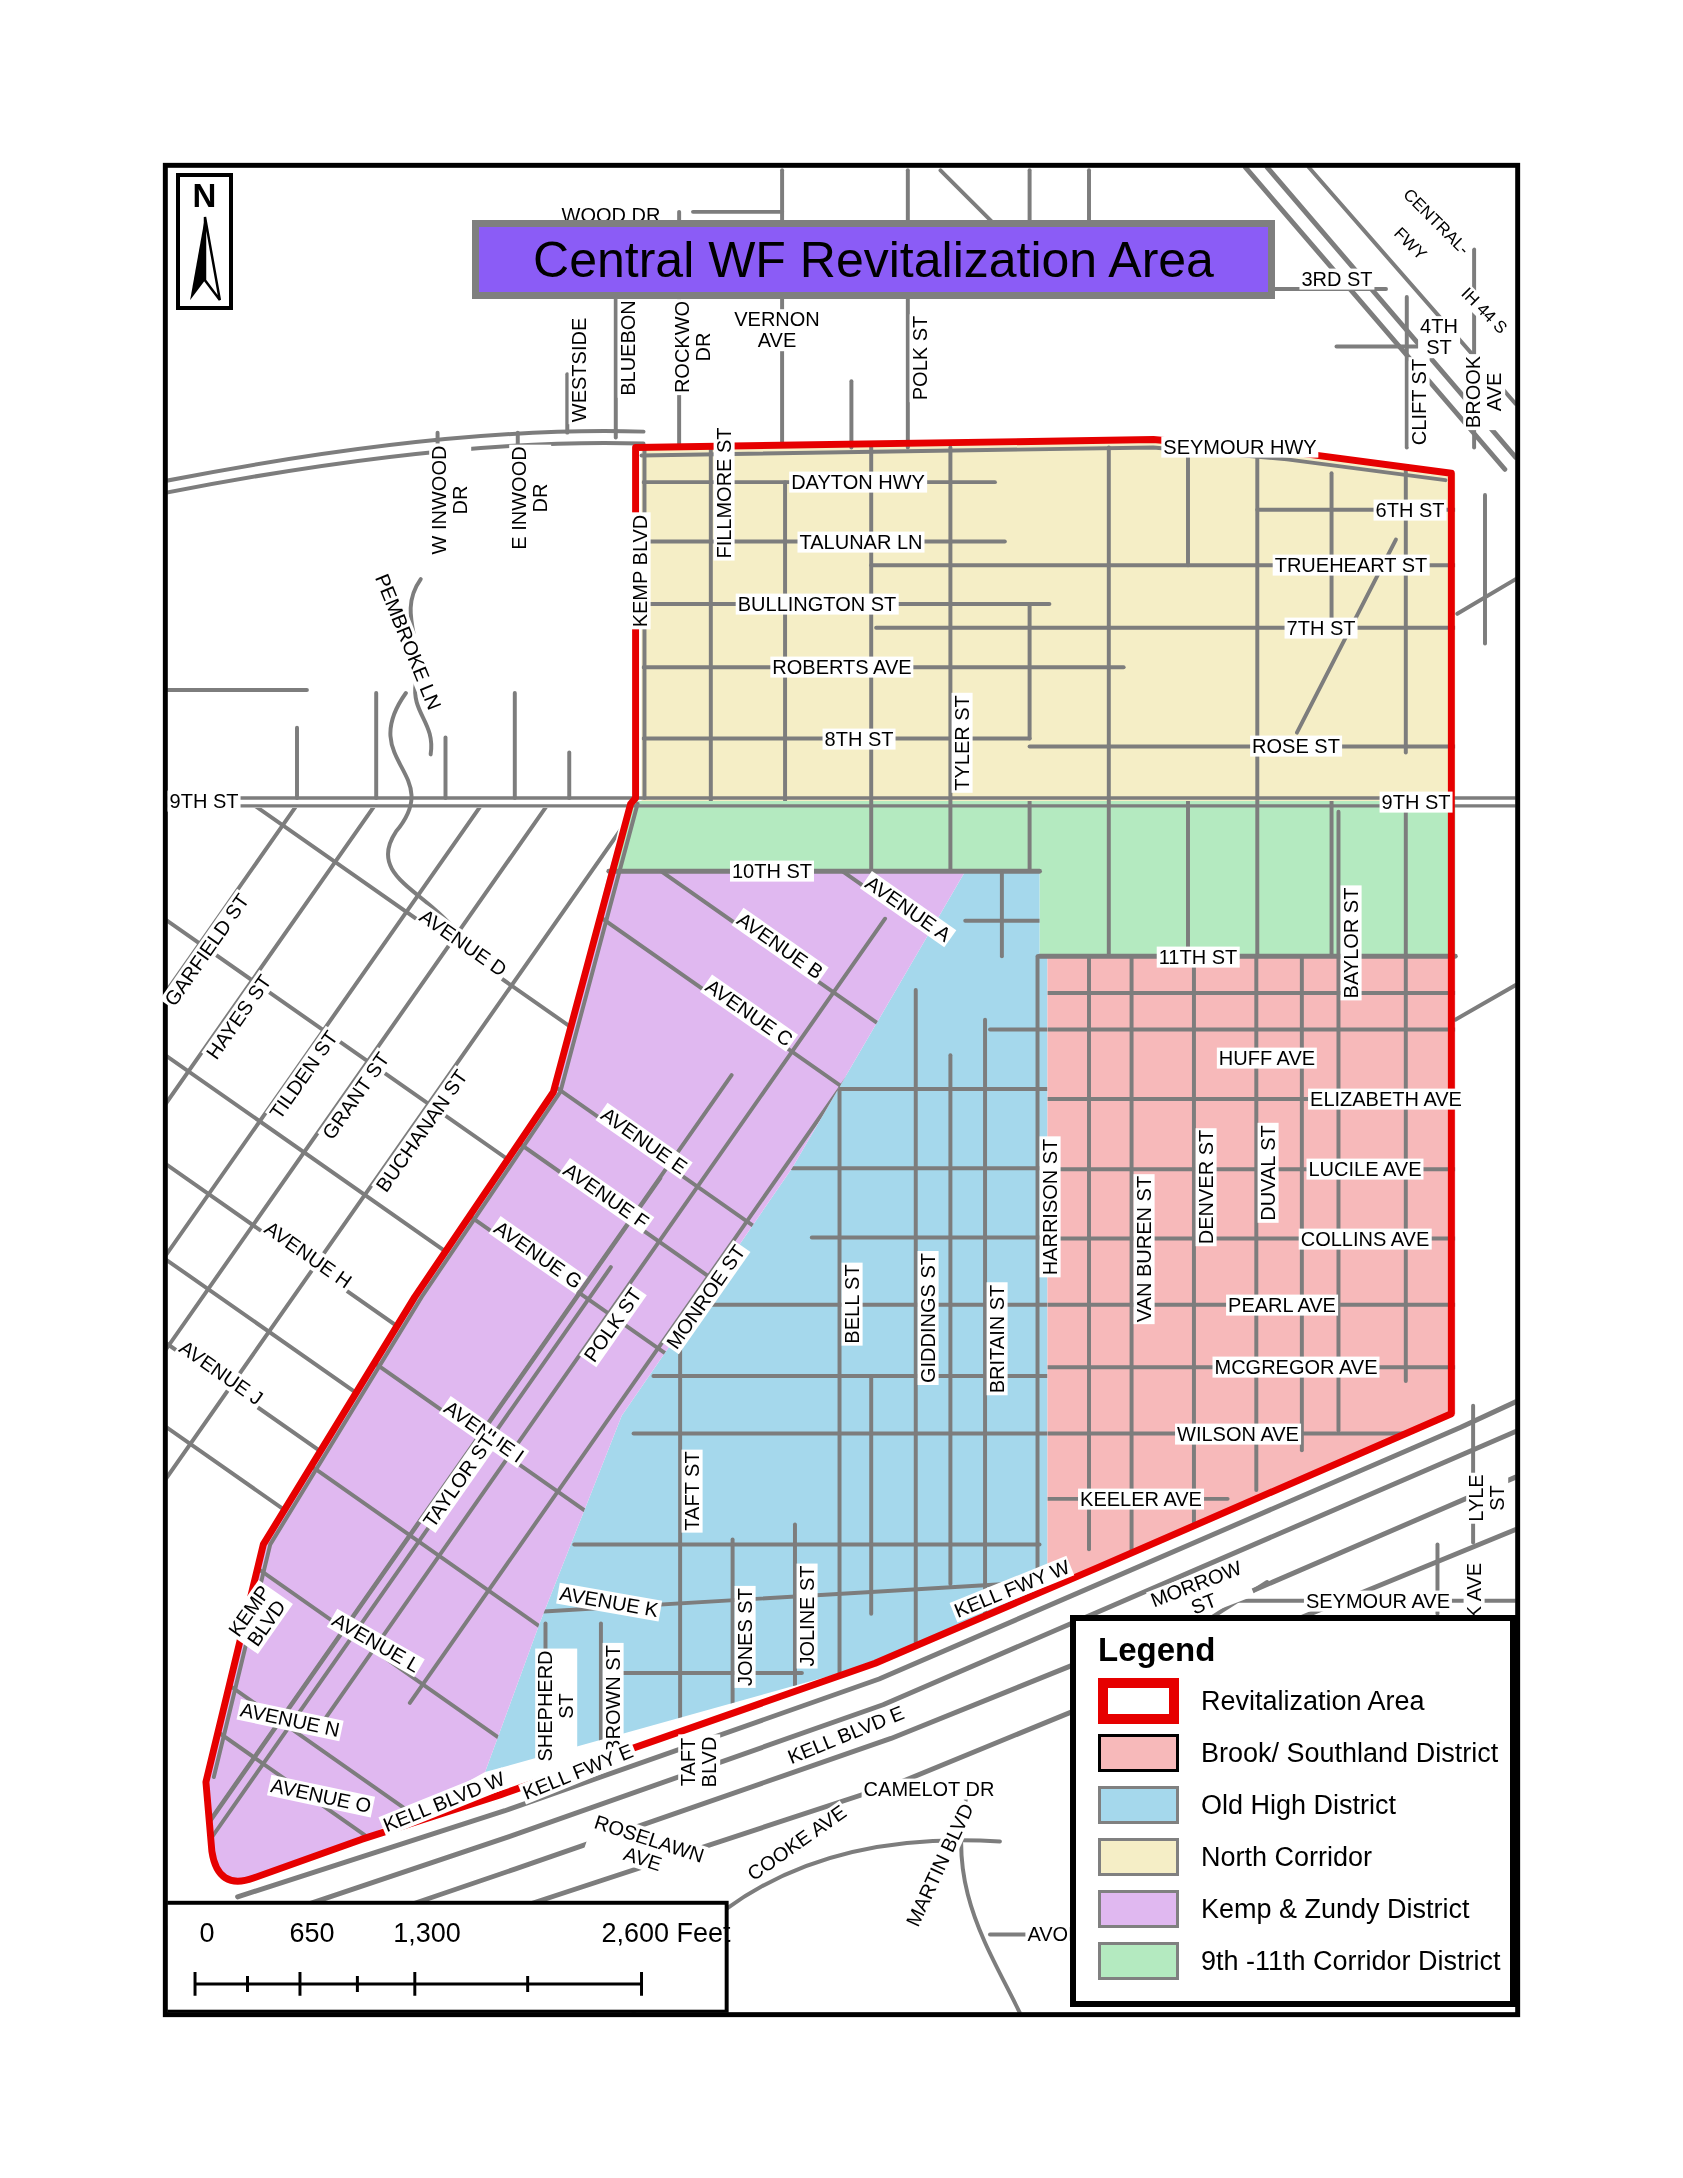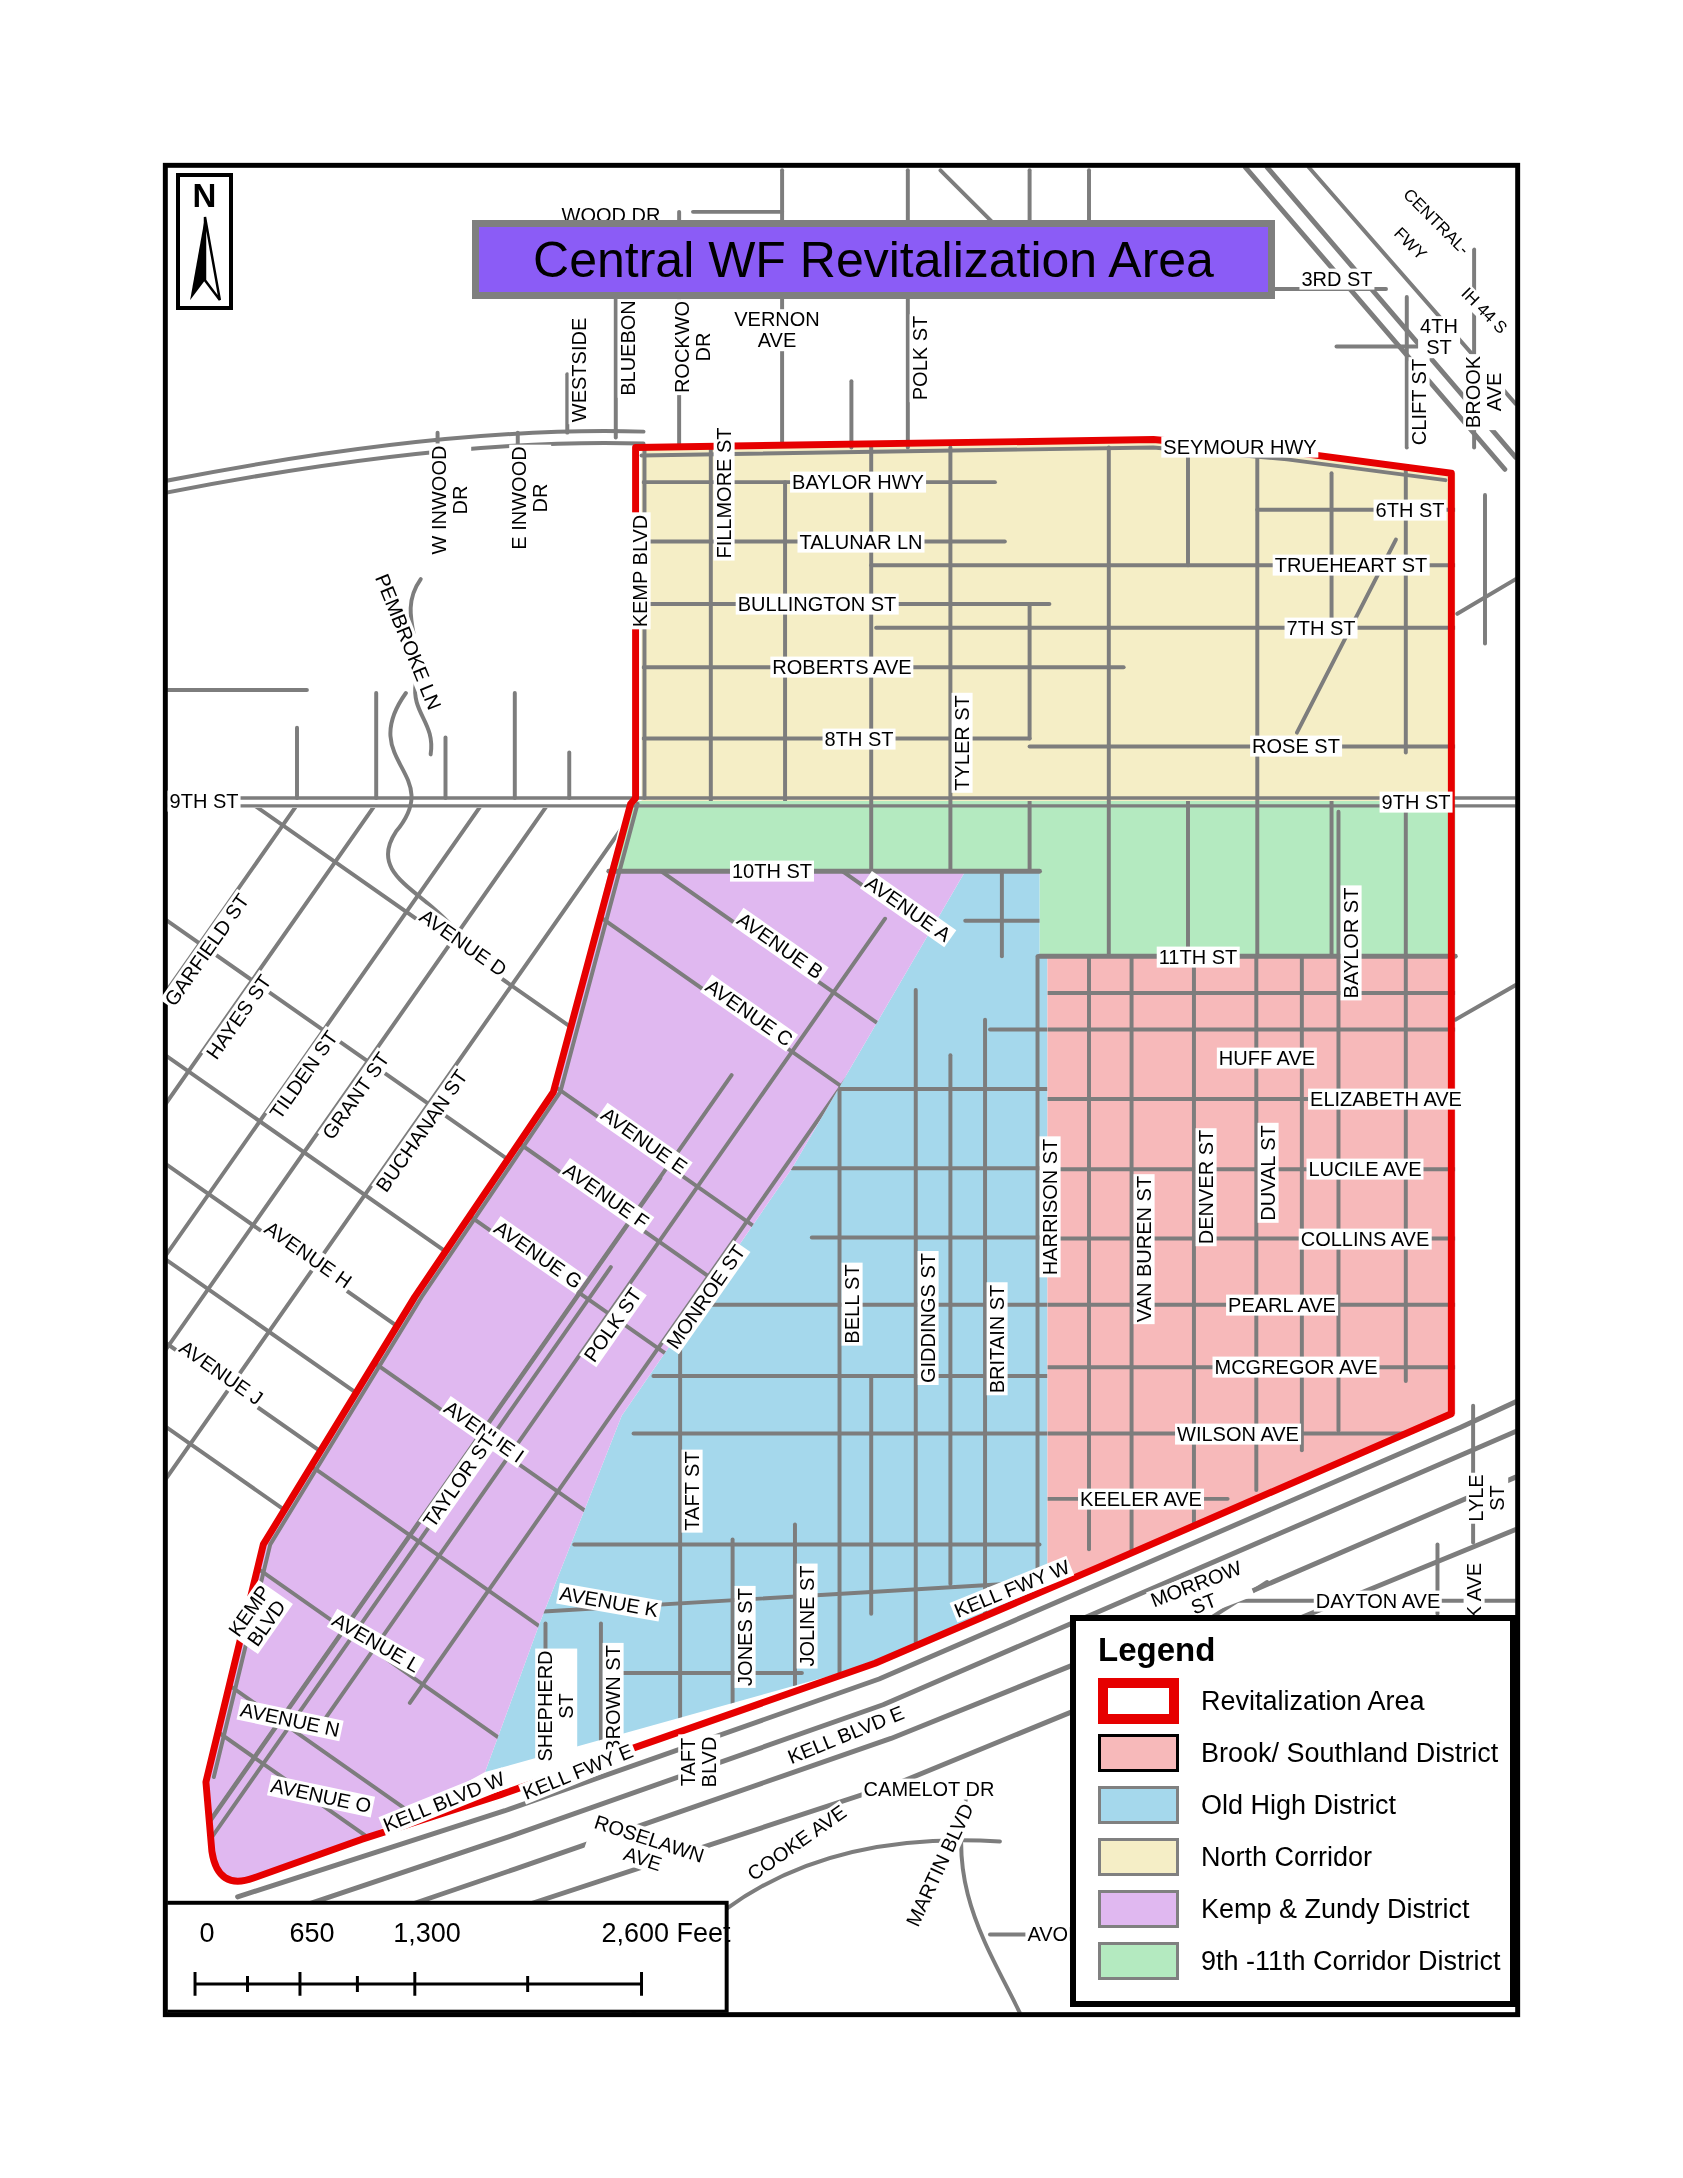--- a/index.html
+++ b/index.html
@@ -273,21 +273,21 @@
       <div class="lbl" style="left: 1325px; top: 279px; transform: translate(-50%, -50%) rotate(0deg);">3RD ST</div>
       <div class="lbl sm" style="left: 1424px; top: 222px; transform: translate(-50%, -50%) rotate(45deg);">CENTRAL-</div>
       <div class="lbl sm" style="left: 1398px; top: 244px; transform: translate(-50%, -50%) rotate(45deg);">FWY</div>
       <div class="lbl sm" style="left: 1472px; top: 311px; transform: translate(-50%, -50%) rotate(45deg);">IH 44 S</div>
       <div class="lbl" style="left: 1427px; top: 337px; transform: translate(-50%, -50%) rotate(0deg);">4TH
 ST</div>
       <div class="lbl" style="left: 1407px; top: 402px; transform: translate(-50%, -50%) rotate(-90deg);">CLIFT ST</div>
       <div class="lbl" style="left: 1472px; top: 392px; transform: translate(-50%, -50%) rotate(-90deg);">BROOK
 AVE</div>
       <div class="lbl" style="left: 1228px; top: 447px; transform: translate(-50%, -50%) rotate(0deg);">SEYMOUR HWY</div>
-      <div class="lbl" style="left: 846px; top: 482px; transform: translate(-50%, -50%) rotate(0deg);">BAYLOR HWY</div>
+      <div class="lbl" style="left: 846px; top: 482px; transform: translate(-50%, -50%) rotate(0deg);">DAYTON HWY</div>
       <div class="lbl" style="left: 849px; top: 542px; transform: translate(-50%, -50%) rotate(0deg);">TALUNAR LN</div>
       <div class="lbl" style="left: 805px; top: 604px; transform: translate(-50%, -50%) rotate(0deg);">BULLINGTON ST</div>
       <div class="lbl" style="left: 830px; top: 667px; transform: translate(-50%, -50%) rotate(0deg);">ROBERTS AVE</div>
       <div class="lbl" style="left: 847px; top: 739px; transform: translate(-50%, -50%) rotate(0deg);">8TH ST</div>
       <div class="lbl" style="left: 712px; top: 493px; transform: translate(-50%, -50%) rotate(-90deg);">FILLMORE ST</div>
       <div class="lbl" style="left: 628px; top: 571px; transform: translate(-50%, -50%) rotate(-90deg);">KEMP BLVD</div>
       <div class="lbl" style="left: 950px; top: 743px; transform: translate(-50%, -50%) rotate(-90deg);">TYLER ST</div>
       <div class="lbl" style="left: 1398px; top: 510px; transform: translate(-50%, -50%) rotate(0deg);">6TH ST</div>
       <div class="lbl" style="left: 1339px; top: 565px; transform: translate(-50%, -50%) rotate(0deg);">TRUEHEART ST</div>
       <div class="lbl" style="left: 1309px; top: 628px; transform: translate(-50%, -50%) rotate(0deg);">7TH ST</div>
@@ -354,21 +354,21 @@
       <div class="lbl" style="left: 687px; top: 1762px; transform: translate(-50%, -50%) rotate(-90deg);">TAFT
 BLVD</div>
       <div class="lbl" style="left: 917px; top: 1789px; transform: translate(-50%, -50%) rotate(0deg);">CAMELOT DR</div>
       <div class="lbl" style="left: 634px; top: 1849px; transform: translate(-50%, -50%) rotate(18deg);">ROSELAWN
 AVE</div>
       <div class="lbl" style="left: 785px; top: 1843px; transform: translate(-50%, -50%) rotate(-35deg);">COOKE AVE</div>
       <div class="lbl" style="left: 928px; top: 1865px; transform: translate(-50%, -50%) rotate(-65deg);">MARTIN BLVD</div>
       <div class="lbl" style="left: 1043px; top: 1934px; transform: translate(-50%, -50%) rotate(0deg);">AVON</div>
       <div class="lbl" style="left: 1188px; top: 1594px; transform: translate(-50%, -50%) rotate(-21deg);">MORROW
 ST</div>
-      <div class="lbl" style="left: 1366px; top: 1601px; transform: translate(-50%, -50%) rotate(0deg);">DAYTON AVE</div>
+      <div class="lbl" style="left: 1366px; top: 1601px; transform: translate(-50%, -50%) rotate(0deg);">SEYMOUR AVE</div>
       <div class="lbl" style="left: 1462px; top: 1591px; transform: translate(-50%, -50%) rotate(-90deg);">K AVE</div>
       <div class="lbl" style="left: 1475px; top: 1498px; transform: translate(-50%, -50%) rotate(-90deg);">LYLE
 ST</div>
       <div class="lbl scale" style="left: 195px; top: 1933px; transform: translate(-50%, -50%) rotate(0deg);">0</div>
       <div class="lbl scale" style="left: 300px; top: 1933px; transform: translate(-50%, -50%) rotate(0deg);">650</div>
       <div class="lbl scale" style="left: 415px; top: 1933px; transform: translate(-50%, -50%) rotate(0deg);">1,300</div>
       <div class="lbl scale" style="left: 654px; top: 1933px; transform: translate(-50%, -50%) rotate(0deg);">2,600 Feet</div>
     </div>
 
 <div id="title-box">

